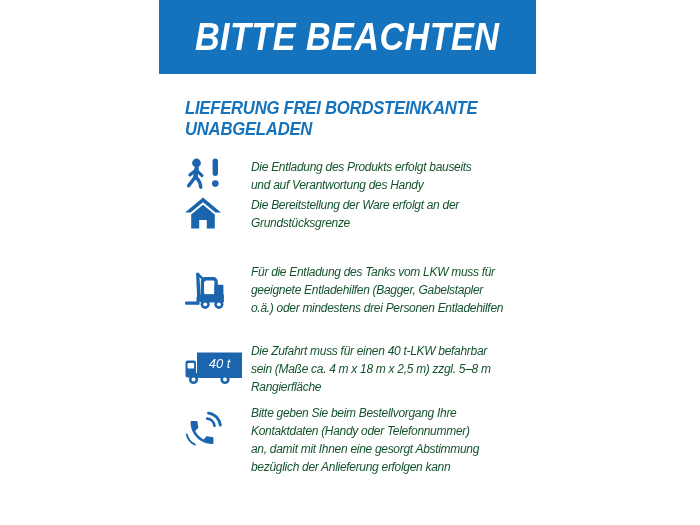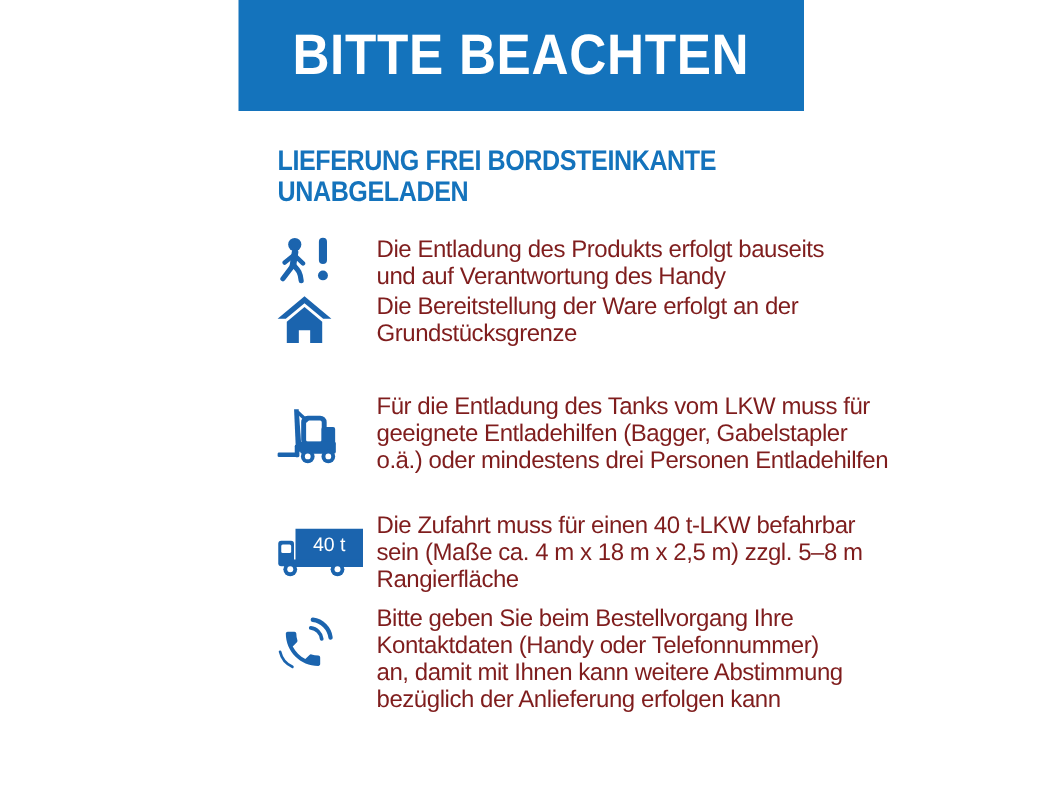--- a/index.html
+++ b/index.html
@@ -1,42 +1,42 @@
 <!DOCTYPE html>
 <html><head>
 <meta charset="utf-8">
 <style>
   html,body{margin:0;padding:0;}
   body{
     width:700px;height:525px;background:#ffffff;overflow:hidden;
     font-family:"Liberation Sans","DejaVu Sans",sans-serif;
     position:relative;
   }
-  .page{position:absolute;left:0;top:0;width:700px;height:525px;background:#ffffff;}
+  .page{position:absolute;left:0;top:0;width:700px;height:525px;background:#ffffff;font-style:italic;}
 
   .banner{
     position:absolute;left:159px;top:0;width:377px;height:74px;
     background:#1473BC;display:flex;align-items:center;justify-content:center;
   }
   .banner-title{
     color:#ffffff;font-size:38px;font-weight:bold;letter-spacing:.5px;
     transform:scaleX(.9);white-space:nowrap;
   }
 
   .subtitle{
     position:absolute;left:185px;top:97px;
     color:#1473BC;font-size:19px;font-weight:bold;letter-spacing:-.3px;
     line-height:21px;transform:scaleX(.88);transform-origin:left top;
     white-space:nowrap;
   }
 
   .row{position:absolute;left:184px;display:flex;align-items:flex-start;}
   .icon-cell{width:67px;flex:0 0 67px;display:flex;justify-content:flex-start;}
   .text-cell{
-    color:#7f1d1d;font-size:16px;line-height:18px;letter-spacing:-.3px;
+    color:#14532d;font-size:12px;line-height:18px;letter-spacing:-.3px;
     white-space:nowrap;
   }
   .icon-cell svg{display:block;}
 </style>
 </head>
 <body>
 
 <div class="page">
 
   <div class="banner">
@@ -131,18 +131,18 @@
           <path d="M6.62,10.79c1.44,2.83 3.76,5.14 6.59,6.59l2.2-2.2c0.27-0.27 0.67-0.36 1.02-0.24c1.12,0.37 2.33,0.57 3.57,0.57c0.55,0 1,0.45 1,1V20c0,0.55 -0.45,1 -1,1c-9.39,0 -17,-7.61 -17,-17c0,-0.55 0.45,-1 1,-1h3.5c0.55,0 1,0.45 1,1c0,1.25 0.2,2.45 0.57,3.57c0.11,0.35 0.03,0.74 -0.25,1.02L6.62,10.79z" fill="#1B64AE"></path>
         </g>
         <path d="M27,3.5 a15,15 0 0 1 13,13" stroke="#1B64AE" stroke-width="3.2" stroke-linecap="round"></path>
         <path d="M25.5,9.5 a9,9 0 0 1 8,8" stroke="#1B64AE" stroke-width="2.8" stroke-linecap="round"></path>
         <path d="M3,27 a16,16 0 0 0 9,11" stroke="#1B64AE" stroke-width="2" stroke-linecap="round"></path>
       </svg>
     </div>
     <div class="text-cell">
       <div>Bitte geben Sie beim Bestellvorgang Ihre</div>
       <div>Kontaktdaten (Handy oder Telefonnummer)</div>
-      <div>an, damit mit Ihnen kann weitere Abstimmung</div>
+      <div>an, damit mit Ihnen eine gesorgt Abstimmung</div>
       <div>bezüglich der Anlieferung erfolgen kann</div>
     </div>
   </div>
 
 </div>
 
 </body></html>

